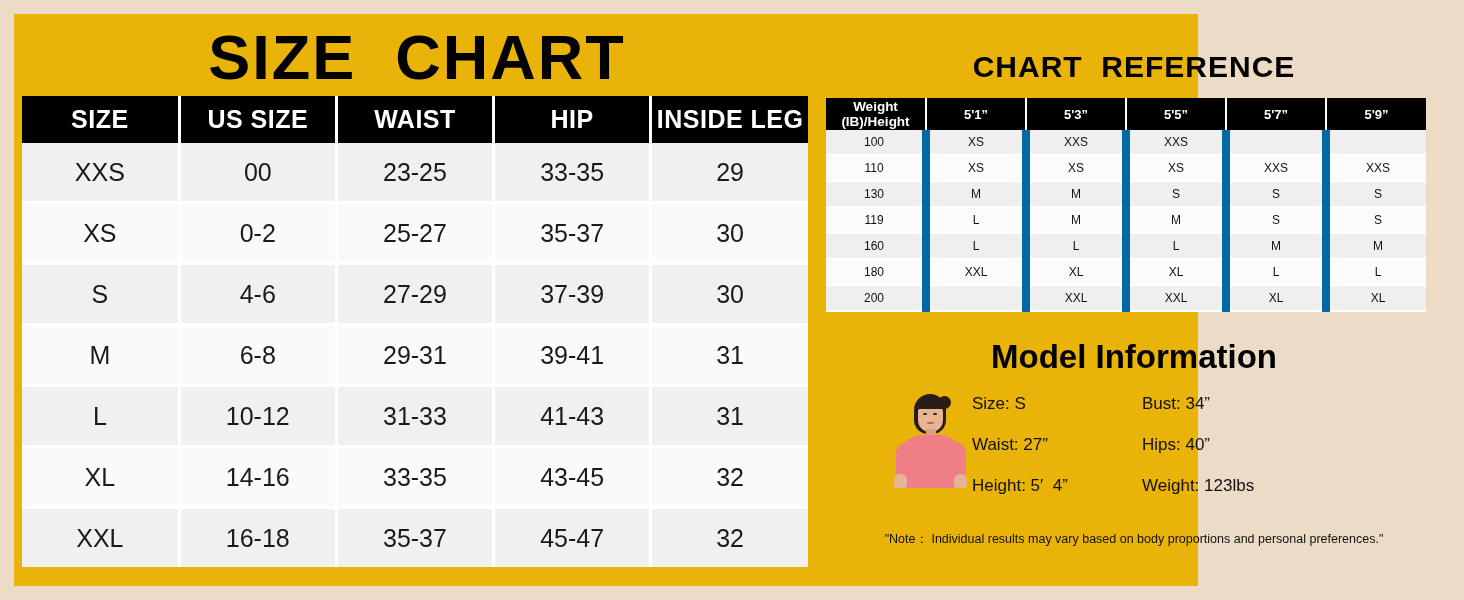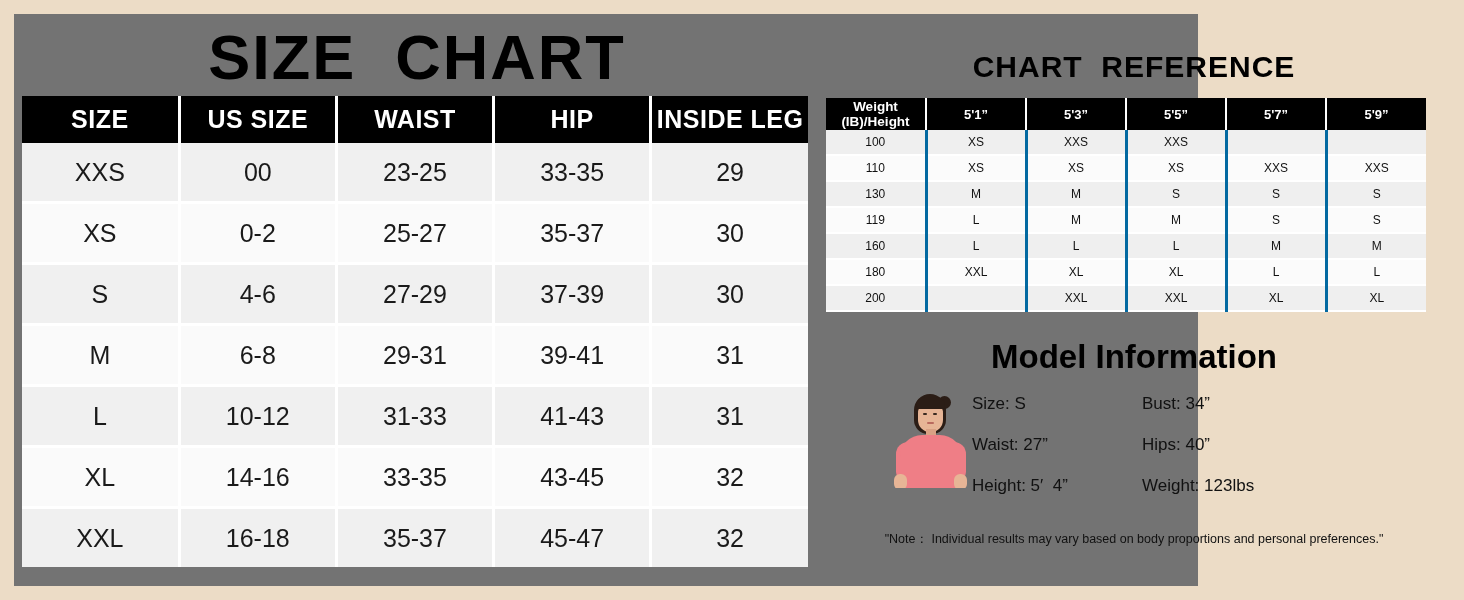--- a/index.html
+++ b/index.html
@@ -12,21 +12,21 @@
     background: #ecdcc6;
     font-family: "Liberation Sans", sans-serif;
     overflow: hidden;
   }
   .page {
     position: absolute;
     left: 14px;
     top: 14px;
     width: 1184px;
     height: 572px;
-    background: #737373;
+    background: #eab308;
   }
 
   
   .left {
     position: absolute;
     left: 8px;
     top: 6px;
     width: 790px;
   }
   .main-title {
@@ -102,21 +102,21 @@
     text-align: center;
     border-right: 2px solid #fff;
   }
   table.ref-table th:first-child { font-size: 13.5px; }
   table.ref-table th:last-child { border-right: none; }
   table.ref-table td {
     font-size: 12px;
     color: #111;
     height: 22px;
     text-align: center;
-    border-right: 3px solid #0369a1;
+    border-right: 8px solid #0369a1;
     border-bottom: 2px solid #ffffff;
   }
   table.ref-table td:last-child { border-right: none; }
   table.ref-table tbody tr:nth-child(odd) td { background: #efefef; }
   table.ref-table tbody tr:nth-child(even) td { background: #fbfbfb; }
 
   .model-title {
     text-align: center;
     font-weight: bold;
     font-size: 33px;

